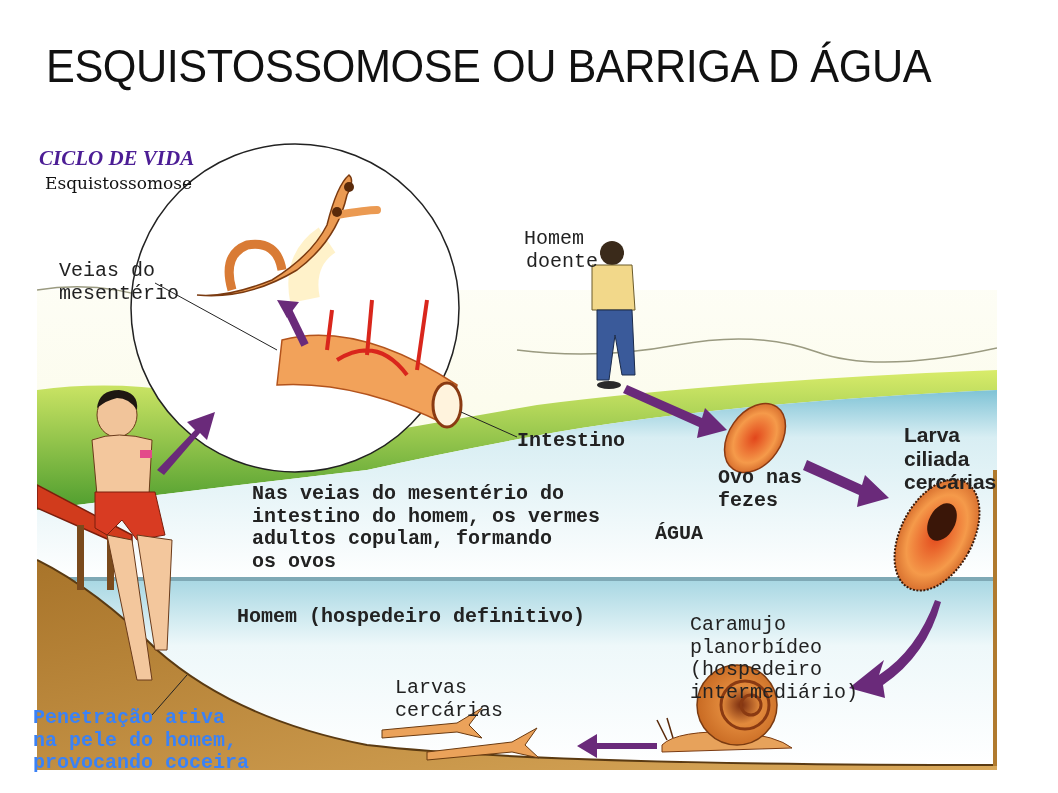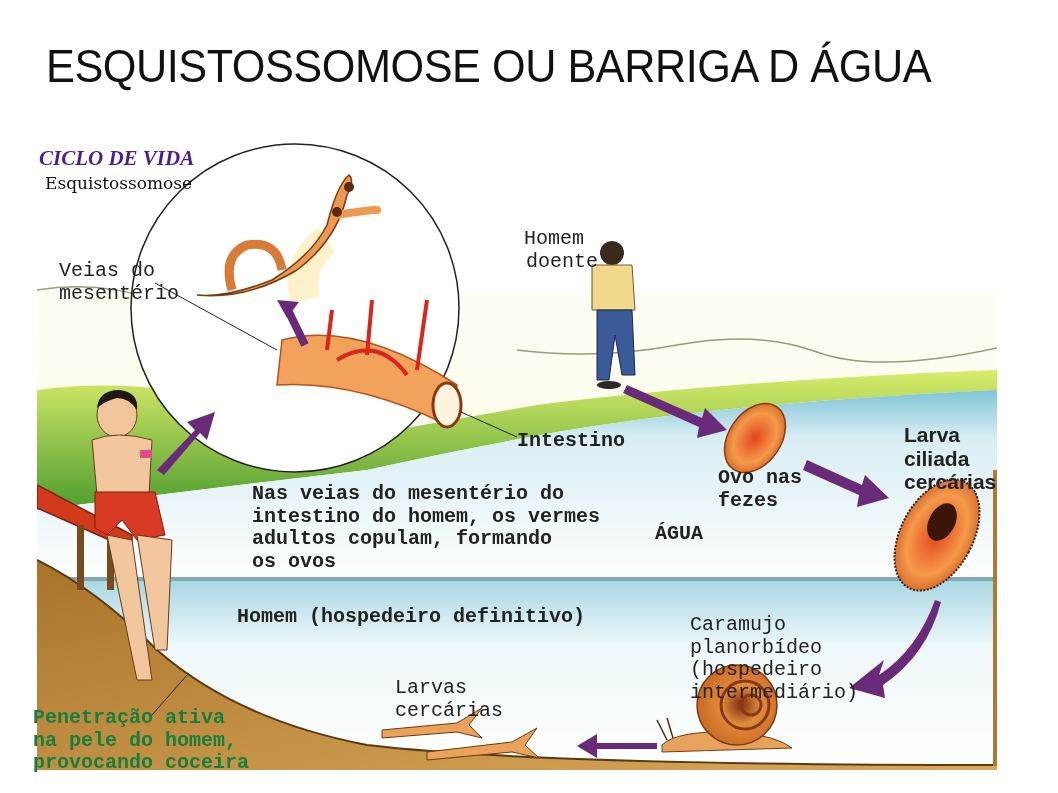--- a/index.html
+++ b/index.html
@@ -9,21 +9,21 @@
     font-family: "Liberation Sans", sans-serif; font-size: 47px; color: #111;
     letter-spacing: -0.5px; transform: scaleX(0.92); transform-origin: left top; white-space: nowrap;
   }
   .figure { position: absolute; left: 37px; top: 140px; width: 960px; height: 630px; }
   .figure svg { position: absolute; left: 0; top: 0; }
   .lbl { position: absolute; font-family: "Liberation Sans", sans-serif; font-weight: bold; color: #222; line-height: 1.13; white-space: nowrap; }
   .cycle-title { position: absolute; left: 2px; top: 6px; font-family: "Liberation Serif", serif; font-style: italic; font-weight: bold; font-size: 21px; color: #4c1d95; }
   .cycle-sub { position: absolute; left: 8px; top: 33px; font-family: "DejaVu Serif", serif; font-size: 17px; color: #111; }
   .f15 { font-size: 20px; font-family: Liberation Mono, monospace; }
   .f16 { font-size: 21px; }
-  .brown { color: #15803d; }
+  .brown { color: #3b82f6; }
 </style>
 </head>
 <body>
 
 <div class="slide-title">ESQUISTOSSOMOSE OU BARRIGA D ÁGUA</div>
 
 <div class="figure">
   <svg width="960" height="630" viewBox="0 0 960 630">
     <defs>
       <linearGradient id="sky" x1="0" y1="0" x2="0" y2="1">

